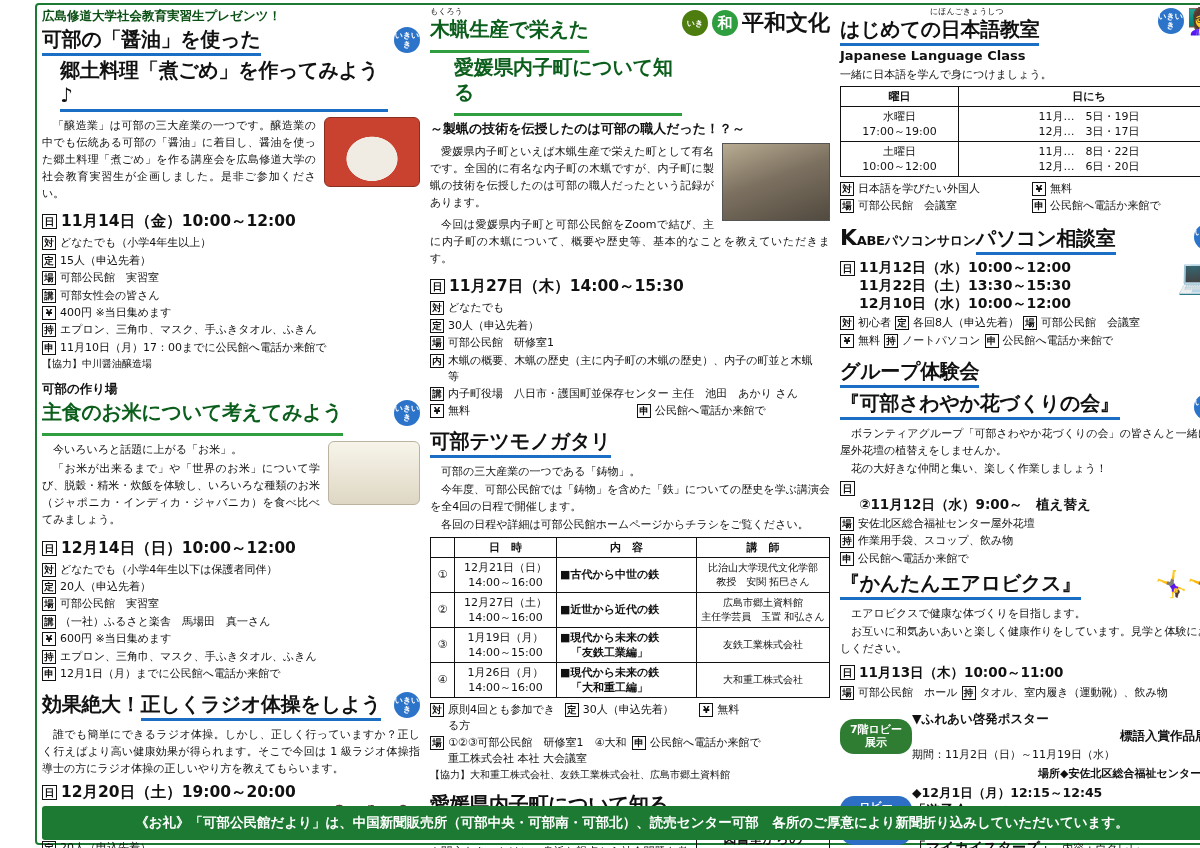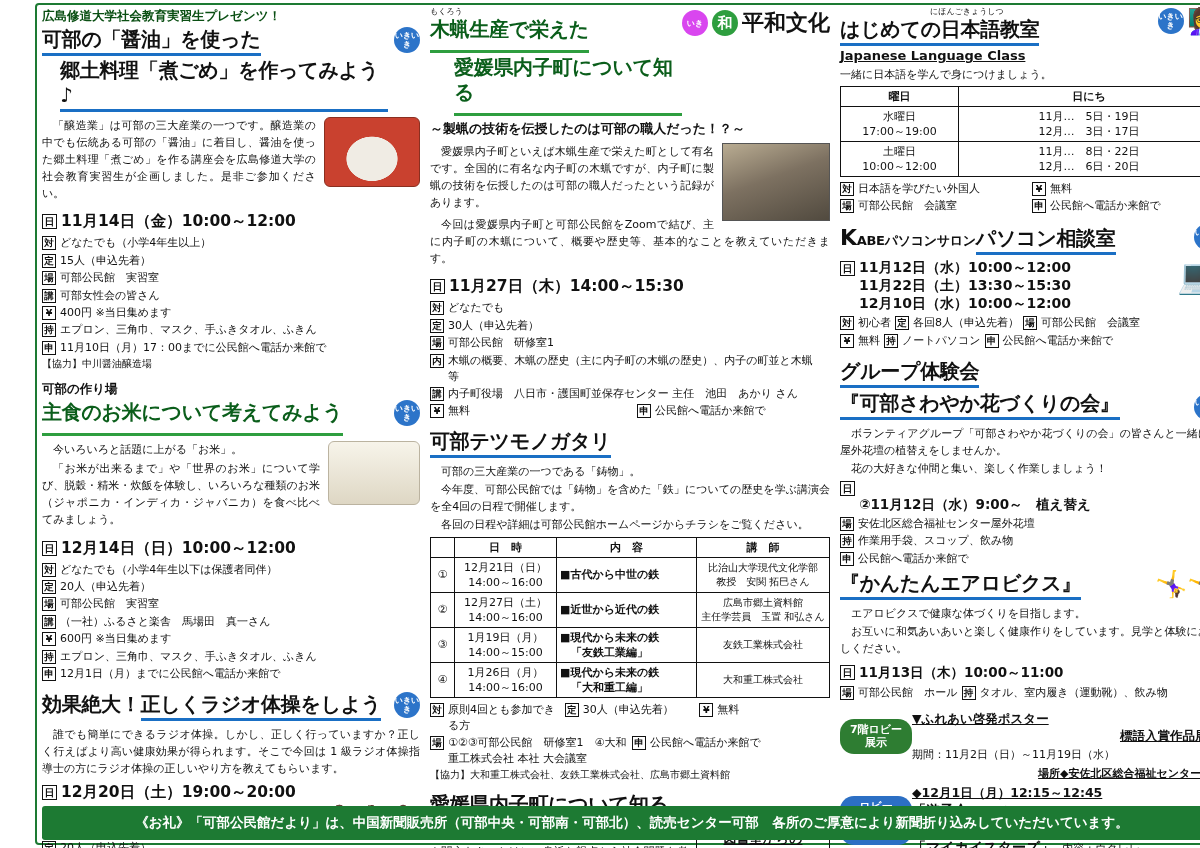--- a/index.html
+++ b/index.html
@@ -81,21 +81,21 @@
   .boxed {
     border:1.6px solid #111; padding:6px 7px; font-size:10.5px; line-height:1.5;
   }
   .tag-pill {
     background:#2e7d32; color:#fff; border-radius:14px; padding:4px 8px;
     font-size:11px; font-weight:bold; text-align:center; line-height:1.25;
   }
   .tag-pill.blue { background:#2c6fc4; }
   .flexrow { display:flex; gap:0; align-items:center; }
   .small { font-size:10px; }
-  .b { font-weight:bold;text-decoration:underline; }
+  .b { font-weight:bold; }
   .center { text-align:center; }
   .mt4 { margin-top:4px; }
   .clearfix::after { content:""; display:block; clear:both; }
 
   .wa-logo {
     display:inline-flex; align-items:center; gap:4px; font-size:20px; font-weight:bold;
   }
   .wa-circle { width:26px;height:26px;border-radius:50%;background:#2e9e3f;color:#fff;
     font-size:15px; display:flex;align-items:center;justify-content:center; font-weight:bold;}
   .kanji-big { font-size:22px; font-weight:bold; }
@@ -259,21 +259,21 @@
   <div class="col c2">
 
     <div class="sect">
       <div style="display:flex;align-items:flex-start;">
         <div style="flex:1">
           <div class="ruby">もくろう</div>
           <div class="h-main green"><span class="underline-green">木蝋生産で栄えた</span></div>
           <div class="h-main green" style="margin-top:2px;margin-left:24px;"><span class="underline-green">愛媛県内子町について知る</span></div>
         </div>
         <div class="wa-logo">
-          <span class="badge-round" style="background:#d946ef;text-align:center;">いき</span>
+          <span class="badge-round" style="background:#4d7c0f;text-align:center;">いき</span>
           <span class="wa-circle">和</span>
           <span class="kanji-big">平和文化</span>
         </div>
       </div>
       <div class="h-sub mt4">～製蝋の技術を伝授したのは可部の職人だった！？～</div>
       <div class="clearfix">
         <div class="right-float photo" style="width:108px;height:78px;"></div>
         <div class="body-text indent">愛媛県内子町といえば木蝋生産で栄えた町として有名です。全国的に有名な内子町の木蝋ですが、内子町に製蝋の技術を伝授したのは可部の職人だったという記録があります。</div>
         <div class="body-text indent" style="margin-top:0">今回は愛媛県内子町と可部公民館をZoomで結び、主に内子町の木蝋について、概要や歴史等、基本的なことを教えていただきます。</div>
       </div>

